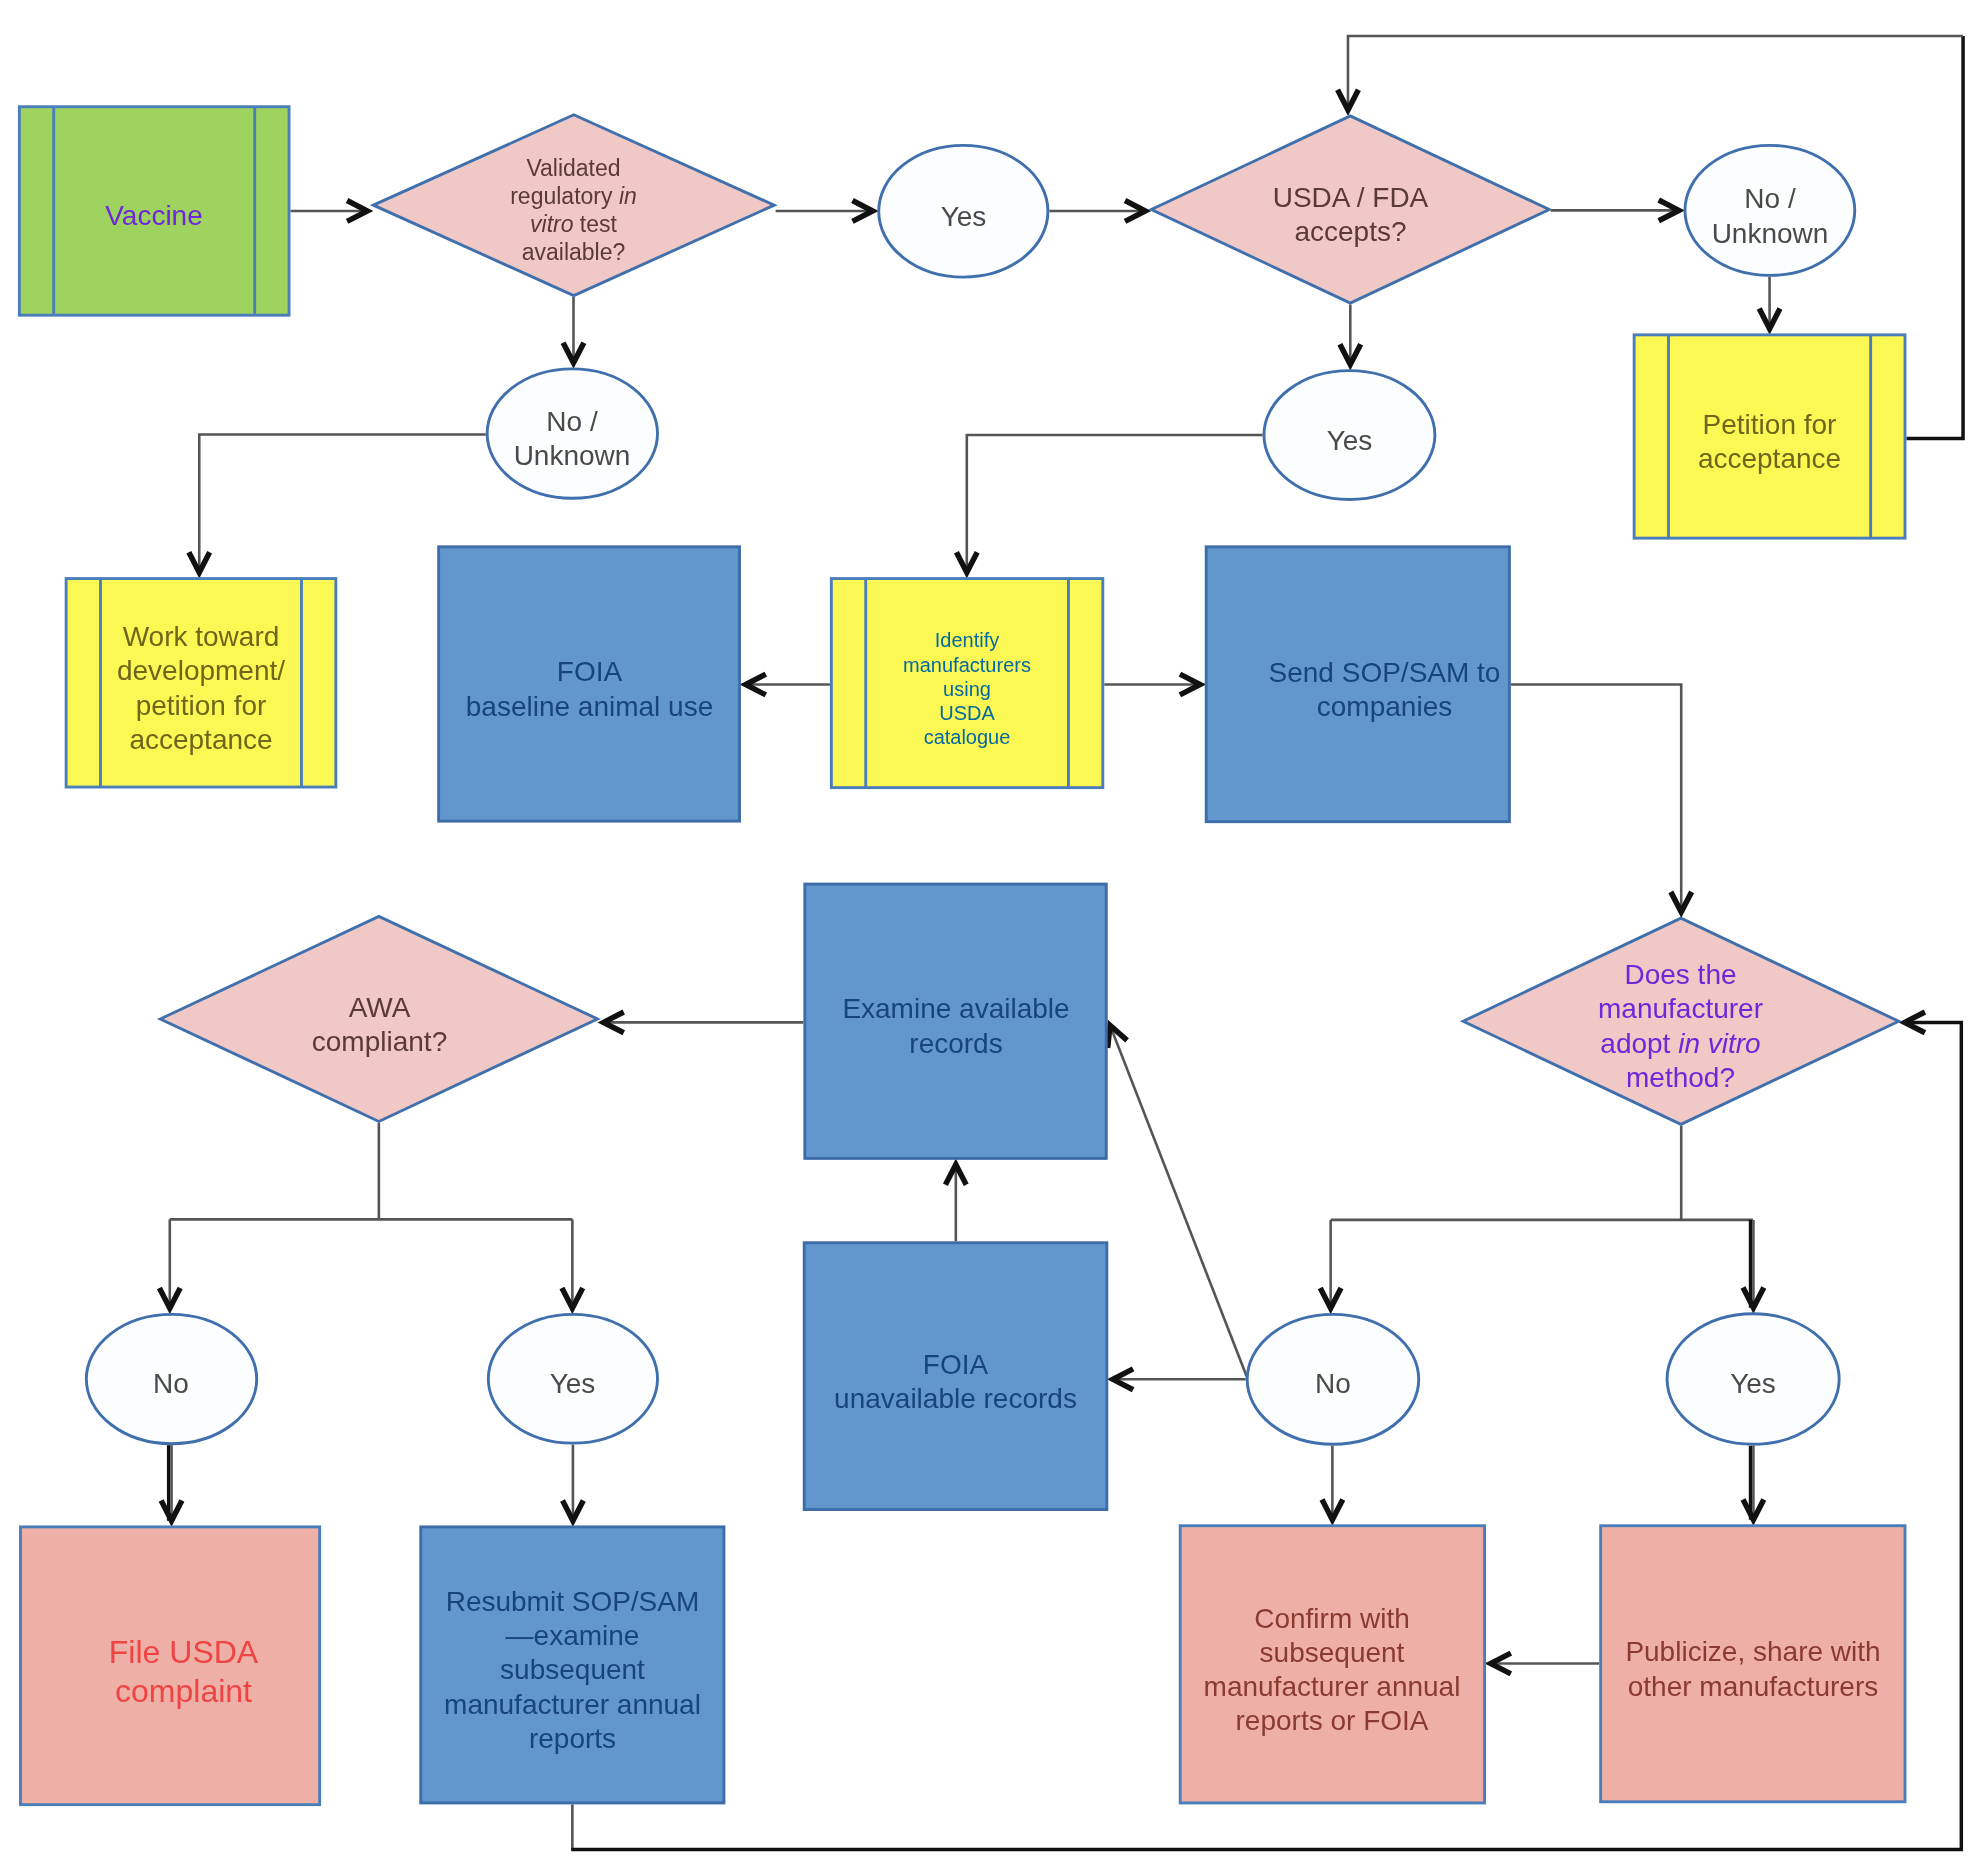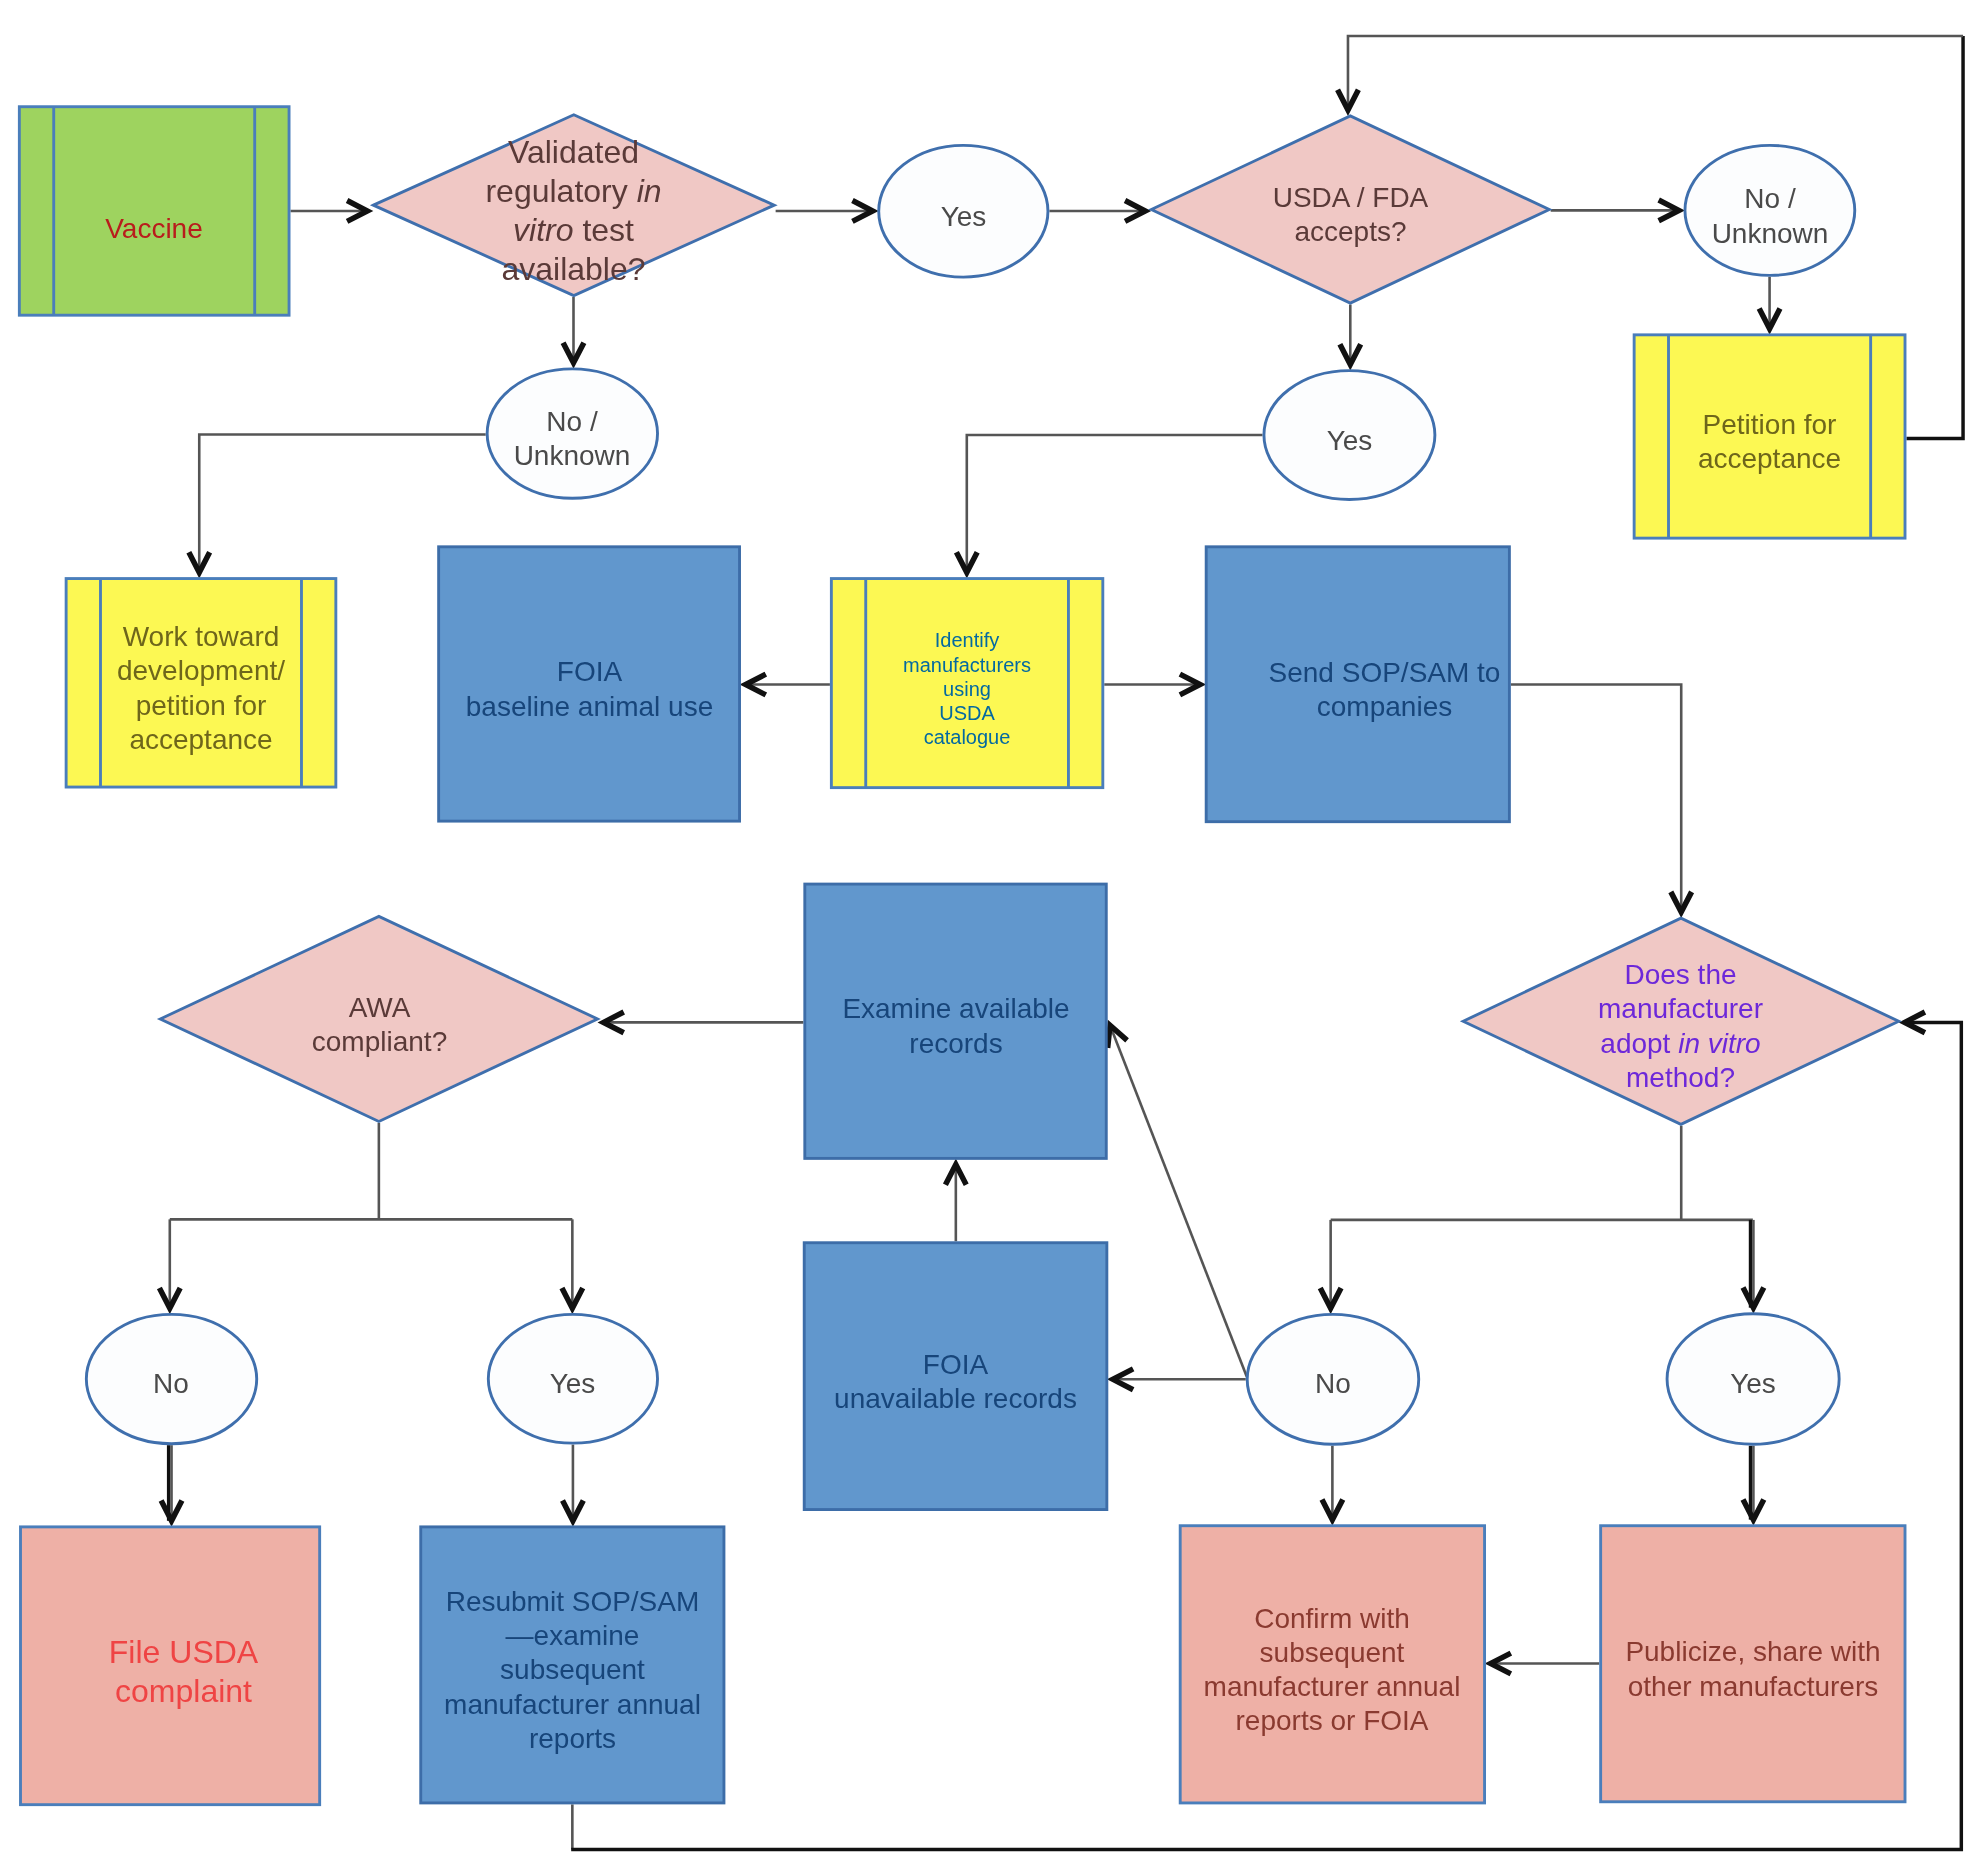--- a/index.html
+++ b/index.html
@@ -107,24 +107,24 @@
 <ellipse cx="297.0" cy="2387.5" rx="147.5" ry="112.0" fill="#fcfdfe" stroke="#3f6fad" stroke-width="5.0"></ellipse>
 <ellipse cx="992.0" cy="2387.0" rx="146.5" ry="111.5" fill="#fcfdfe" stroke="#3f6fad" stroke-width="5.0"></ellipse>
 <rect x="1392.5" y="2151.5" width="524.0" height="462.0" fill="#6197cd" stroke="#3d6da8" stroke-width="5.0"></rect>
 <ellipse cx="2308.0" cy="2388.0" rx="148.5" ry="112.5" fill="#fcfdfe" stroke="#3f6fad" stroke-width="5.0"></ellipse>
 <ellipse cx="3035.5" cy="2387.5" rx="149.0" ry="113.0" fill="#fcfdfe" stroke="#3f6fad" stroke-width="5.0"></ellipse>
 <rect x="35.5" y="2643.5" width="518.0" height="481.0" fill="#eeb0a6" stroke="#4a7ebb" stroke-width="5.0"></rect>
 <rect x="728.5" y="2643.5" width="525.0" height="478.0" fill="#6197cd" stroke="#3d6da8" stroke-width="5.0"></rect>
 <rect x="2043.5" y="2641.5" width="527.0" height="480.0" fill="#eeb0a6" stroke="#4a7ebb" stroke-width="5.0"></rect>
 <rect x="2771.5" y="2641.5" width="527.0" height="478.0" fill="#eeb0a6" stroke="#4a7ebb" stroke-width="5.0"></rect>
 </svg>
-<div class="nodeLabel" style="left:28px;top:124px;width:252px;height:211px;color:#b91c1c;font-size:28px;">
+<div class="nodeLabel" style="left:28px;top:111px;width:252px;height:211px;color:#6d28d9;font-size:28px;">
       <span>Vaccine</span>
     </div>
-<div class="nodeLabel" style="left:478px;top:119px;width:191px;height:184px;color:#5a3a38;font-size:32px;">
+<div class="nodeLabel" style="left:478px;top:119px;width:191px;height:184px;color:#5a3a38;font-size:23px;">
       <span>Validated<br>regulatory <i>in</i><br><i>vitro</i> test<br>available?</span>
     </div>
 <div class="nodeLabel" style="left:888px;top:150px;width:151px;height:135px;color:#4a4a4a;font-size:28px;">
       <span>Yes</span>
     </div>
 <div class="nodeLabel" style="left:1235px;top:120px;width:231px;height:190px;color:#5a3a38;font-size:28px;">
       <span>USDA / FDA<br>accepts?</span>
     </div>
 <div class="nodeLabel" style="left:1694px;top:150px;width:152px;height:133px;color:#4a4a4a;font-size:28px;">
       <span>No /<br>Unknown</span>

